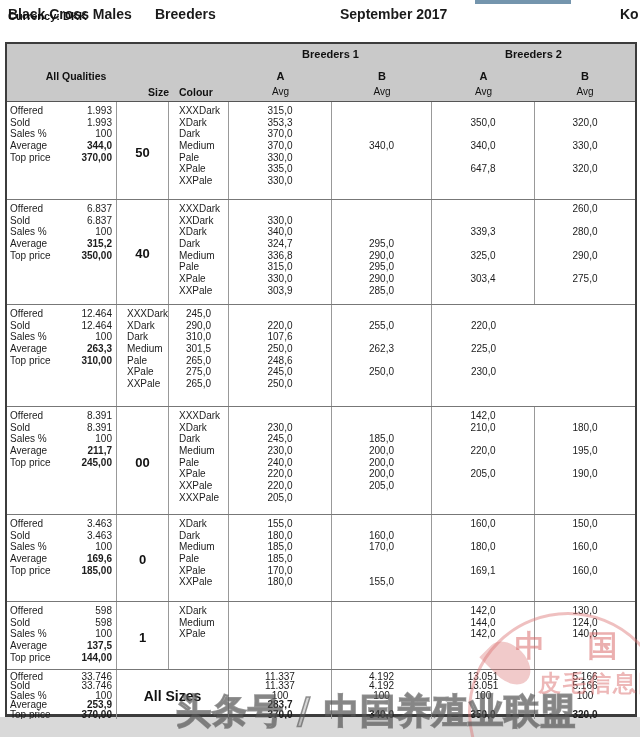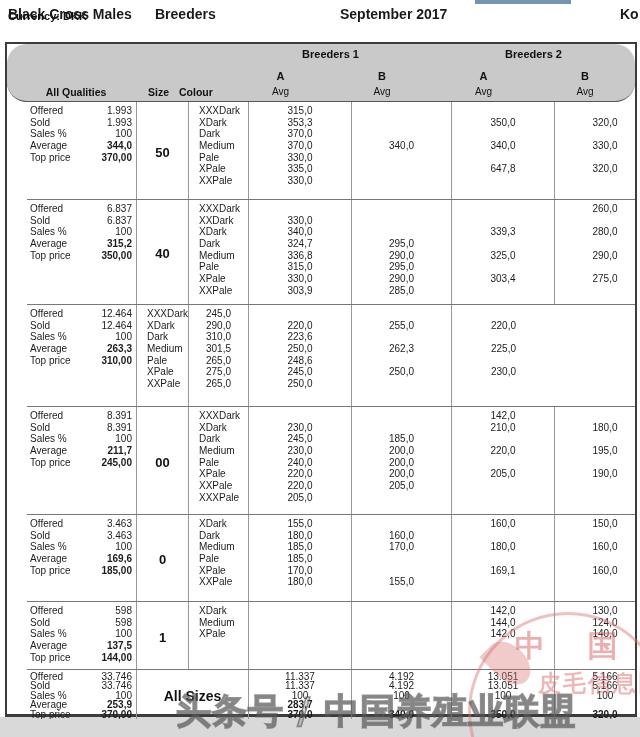--- a/index.html
+++ b/index.html
@@ -11,33 +11,33 @@
 
   .titlebar { position:absolute; top:6px; left:0; width:640px; height:18px; font-weight:bold; font-size:14px; color:#1a1a1a; }
   .t-left  { position:absolute; left:8px; }
   .t-mid   { position:absolute; left:155px; }
   .t-date  { position:absolute; left:340px; }
   .t-right { position:absolute; left:620px; white-space:nowrap; }
   .currency { position:absolute; top:10px; left:8px; font-weight:bold; font-size:11px; color:#111; }
 
   .pricetable { position:absolute; left:5px; top:42px; width:632px; height:675px; border:2px solid #3c3c3c; border-bottom-width:3px; background:#fff; z-index:1; }
 
-  .thead { position:relative; height:58px; background:#c9c9c9; border-bottom:1px solid #555; font-size:11px; color:#111;border-radius:20px; }
+  .thead { position:relative; height:58px; background:#c9c9c9; border-bottom:1px solid #555; font-size:11px; color:#111; }
   .thead span { position:absolute; display:block; }
   .gh { top:4px; font-weight:bold; text-align:center; }
   .gh1 { left:222px; width:203px; } .gh2 { left:425px; width:203px; }
   .ab { top:26px; font-weight:bold; text-align:center; }
   .ab1 { left:222px; width:103px; } .ab2 { left:325px; width:100px; }
   .ab3 { left:425px; width:103px; } .ab4 { left:528px; width:100px; }
   .avg { top:42px; font-weight:normal; font-size:10px; text-align:center; }
-  .aq  { top:42px; left:0; width:110px; text-align:center; font-weight:bold; font-size:10.5px;padding-left:28px; }
+  .aq  { top:26px; left:0; width:110px; text-align:center; font-weight:bold; font-size:10.5px;padding-left:28px; }
   .sizeh { top:42px; left:110px; width:52px; text-align:right; font-weight:bold; font-size:10.5px; }
   .colh  { top:42px; left:162px; width:60px; padding-left:10px; font-weight:bold; font-size:10.5px; }
 
-  .block { display:grid; grid-template-columns:110px 52px 60px 103px 100px 103px 100px; border-bottom:1px solid #777; overflow:hidden;margin-left:20px; }
+  .block { display:grid; grid-template-columns:110px 52px 60px 103px 100px 103px 100px; border-bottom:1px solid #777; overflow:hidden; }
   .col { border-right:1px solid #999; padding-top:3px; overflow:hidden; height:100%; }
   .col.last { border-right:none; }
   .line { height:11.7px; line-height:11.7px; font-size:10px; text-align:center; color:#1c1c1c; white-space:nowrap; }
   .cname { text-align:left; padding-left:10px; }
   .sline { display:flex; justify-content:space-between; height:11.7px; line-height:11.7px; font-size:10px; padding:0 4px 0 3px; color:#1c1c1c; }
   .b { font-weight:bold; }
   .sizec { display:flex; align-items:center; justify-content:center; }
   .sizelbl { font-size:13px; font-weight:bold; color:#111; }
   .allsizes { border-bottom:none; }
   .allsizes .col { padding-top:2px; }
@@ -272,21 +272,21 @@
             <div class="line">290,0</div>
             <div class="line">310,0</div>
             <div class="line">301,5</div>
             <div class="line">265,0</div>
             <div class="line">275,0</div>
             <div class="line">265,0</div>
           </div>
           <div class="col">
             <div class="line"></div>
             <div class="line">220,0</div>
-            <div class="line">223,6</div>
+            <div class="line">107,6</div>
             <div class="line">250,0</div>
             <div class="line">248,6</div>
             <div class="line">245,0</div>
             <div class="line">250,0</div>
           </div>
           <div class="col">
             <div class="line"></div>
             <div class="line">255,0</div>
             <div class="line"></div>
             <div class="line">262,3</div>

